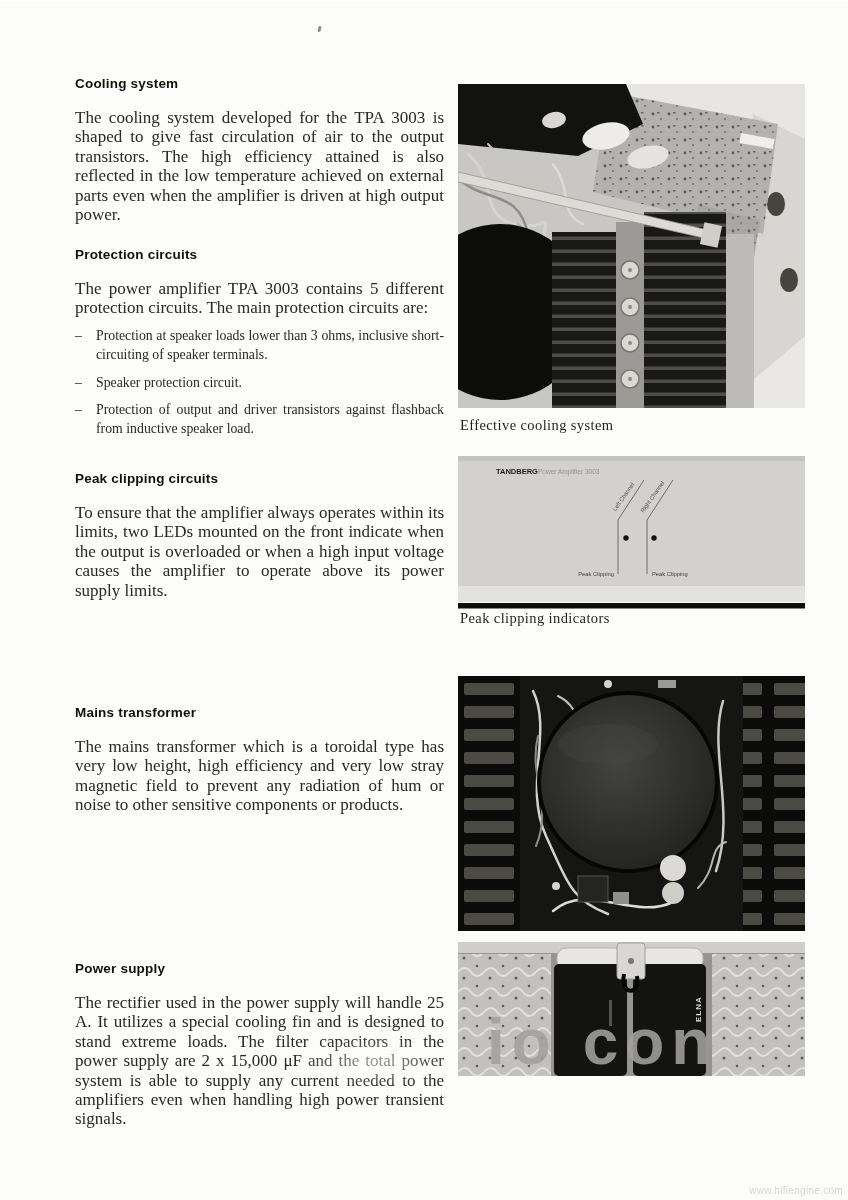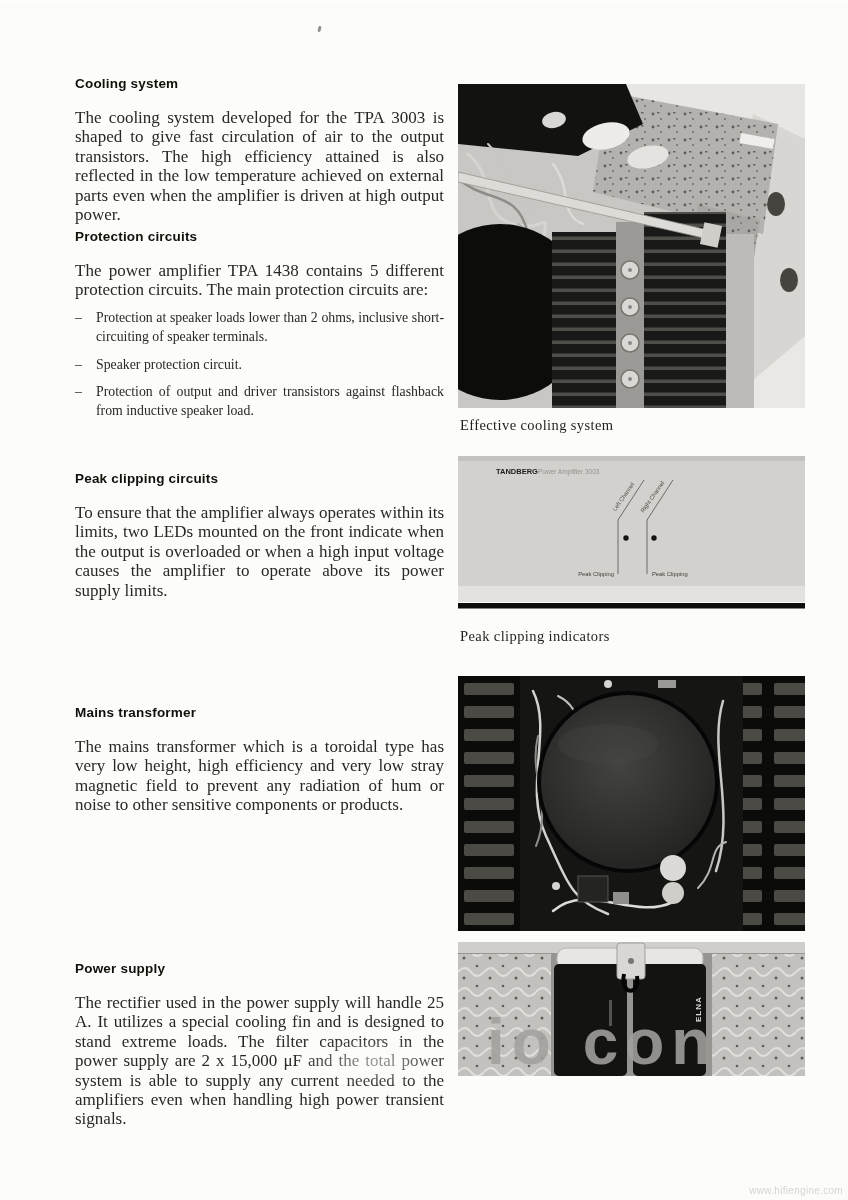--- a/index.html
+++ b/index.html
@@ -104,27 +104,27 @@
 
 <div id="page">
 
   <div id="page-speck"></div>
 
   <div class="text-section" style="top:75px;">
     <h3>Cooling system</h3>
     <p>The cooling system developed for the TPA 3003 is shaped to give fast circulation of air to the output transistors. The high efficiency attained is also reflected in the low temperature achieved on external parts even when the amplifier is driven at high output power.</p>
   </div>
 
-  <div class="text-section" style="top:228px;">
+  <div class="text-section" style="top:246px;">
     <h3>Protection circuits</h3>
-    <p>The power amplifier TPA 1438 contains 5 different protection circuits. The main protection circuits are:</p>
+    <p>The power amplifier TPA 3003 contains 5 different protection circuits. The main protection circuits are:</p>
     <div class="bullet-list">
       <div class="bullet">
         <span class="dash">–</span>
-        <span>Protection at speaker loads lower than 2 ohms, inclusive short-circuiting of speaker terminals.</span>
+        <span>Protection at speaker loads lower than 3 ohms, inclusive short-circuiting of speaker terminals.</span>
       </div>
       <div class="bullet">
         <span class="dash">–</span>
         <span>Speaker protection circuit.</span>
       </div>
       <div class="bullet">
         <span class="dash">–</span>
         <span>Protection of output and driver transistors against flashback from inductive speaker load.</span>
       </div>
     </div>
@@ -226,21 +226,21 @@
       <text x="167" y="42" class="svg-sans" font-size="5.8" fill="#4a4a46" text-anchor="middle" transform="rotate(-55 167 42)">Left Channel</text>
       <text x="196" y="42" class="svg-sans" font-size="5.8" fill="#4a4a46" text-anchor="middle" transform="rotate(-55 196 42)">Right Channel</text>
       <circle cx="168" cy="82" r="2.7" fill="#131311"></circle>
       <circle cx="196" cy="82" r="2.7" fill="#131311"></circle>
       <text x="156" y="120" class="svg-sans" font-size="5.8" fill="#3f3f3b" text-anchor="end">Peak Clipping</text>
       <text x="194" y="120" class="svg-sans" font-size="5.8" fill="#3f3f3b">Peak Clipping</text>
       <rect x="0" y="130" width="347" height="16" fill="#e3e2de"></rect>
       <rect x="0" y="147" width="347" height="5.5" fill="#0d0d0c"></rect>
     </svg>
   </div>
-  <div class="caption" style="top:626px;">Peak clipping indicators</div>
+  <div class="caption" style="top:608px;">Peak clipping indicators</div>
 
   <div class="figure" style="top:675px;">
     <svg viewBox="0 0 347 400">
       <defs>
         <pattern id="pf3" x="0" y="2" width="62" height="23" patternUnits="userSpaceOnUse">
           <rect x="0" y="0" width="62" height="23" fill="#0b0b0a"></rect>
           <rect x="6" y="5" width="50" height="12" rx="2" fill="#4b4a45"></rect>
         </pattern>
         <radialGradient id="gt" cx="45%" cy="40%" r="65%">
           <stop offset="0%" stop-color="#434340"></stop>

